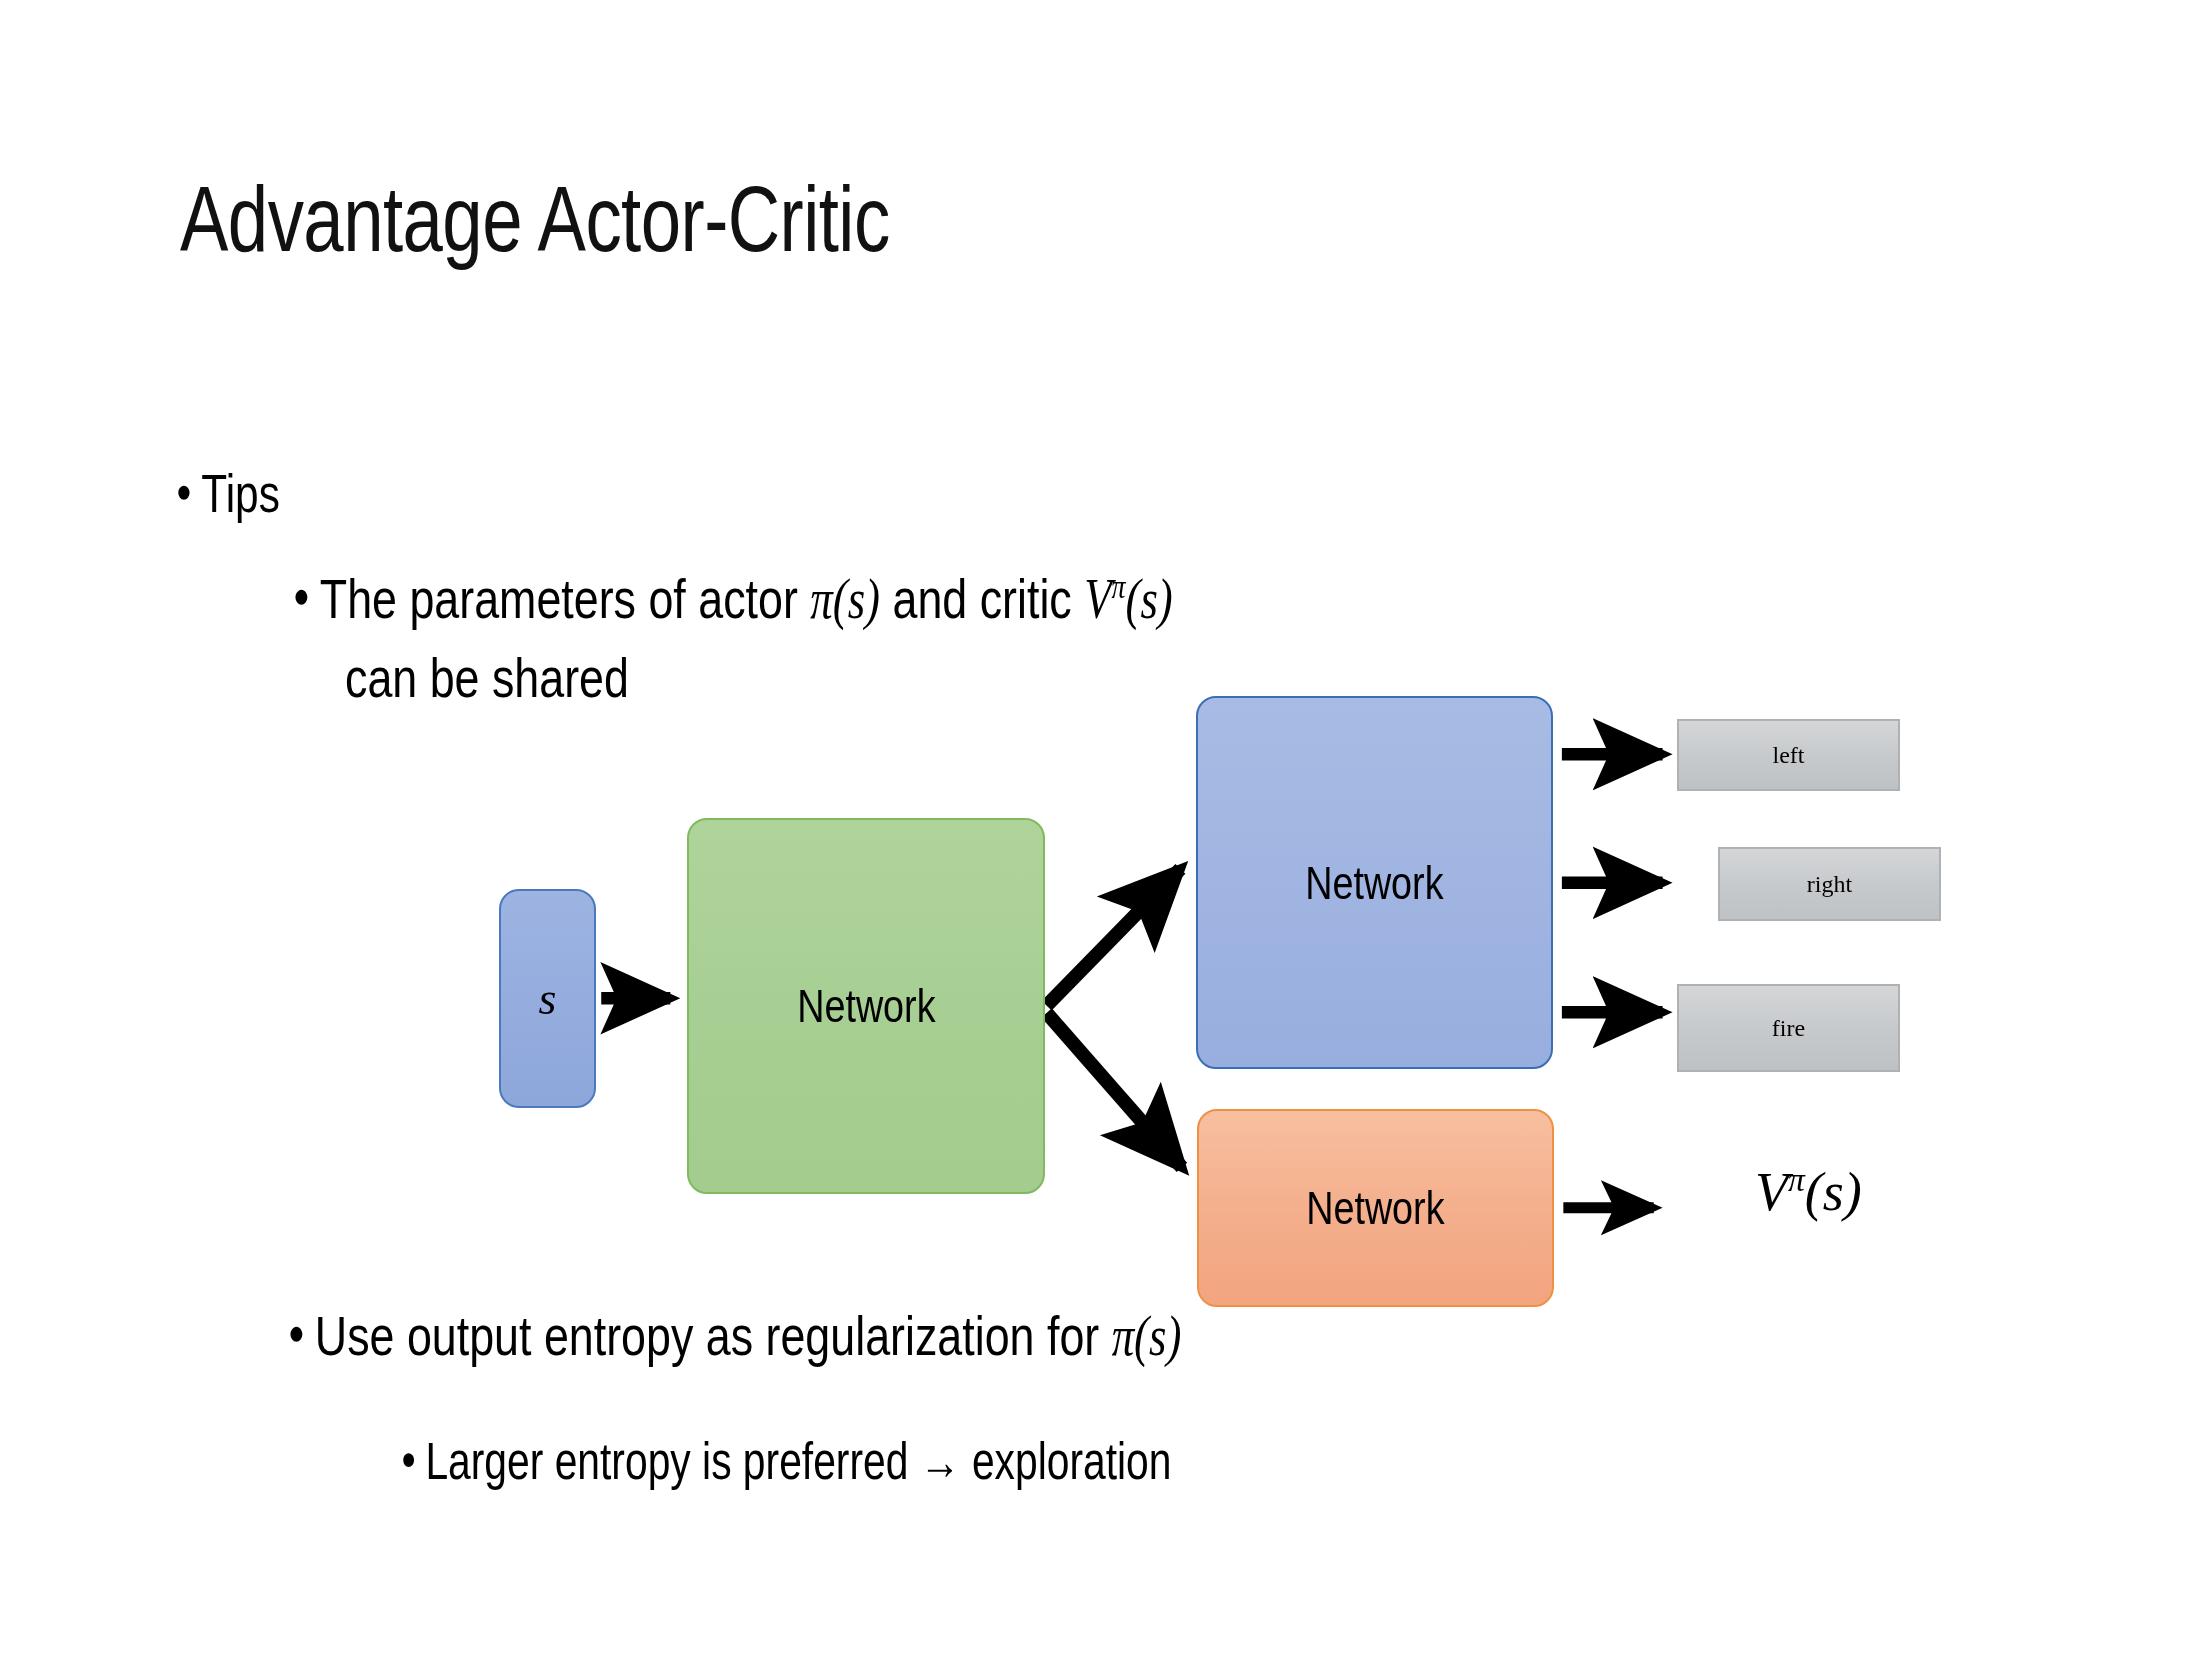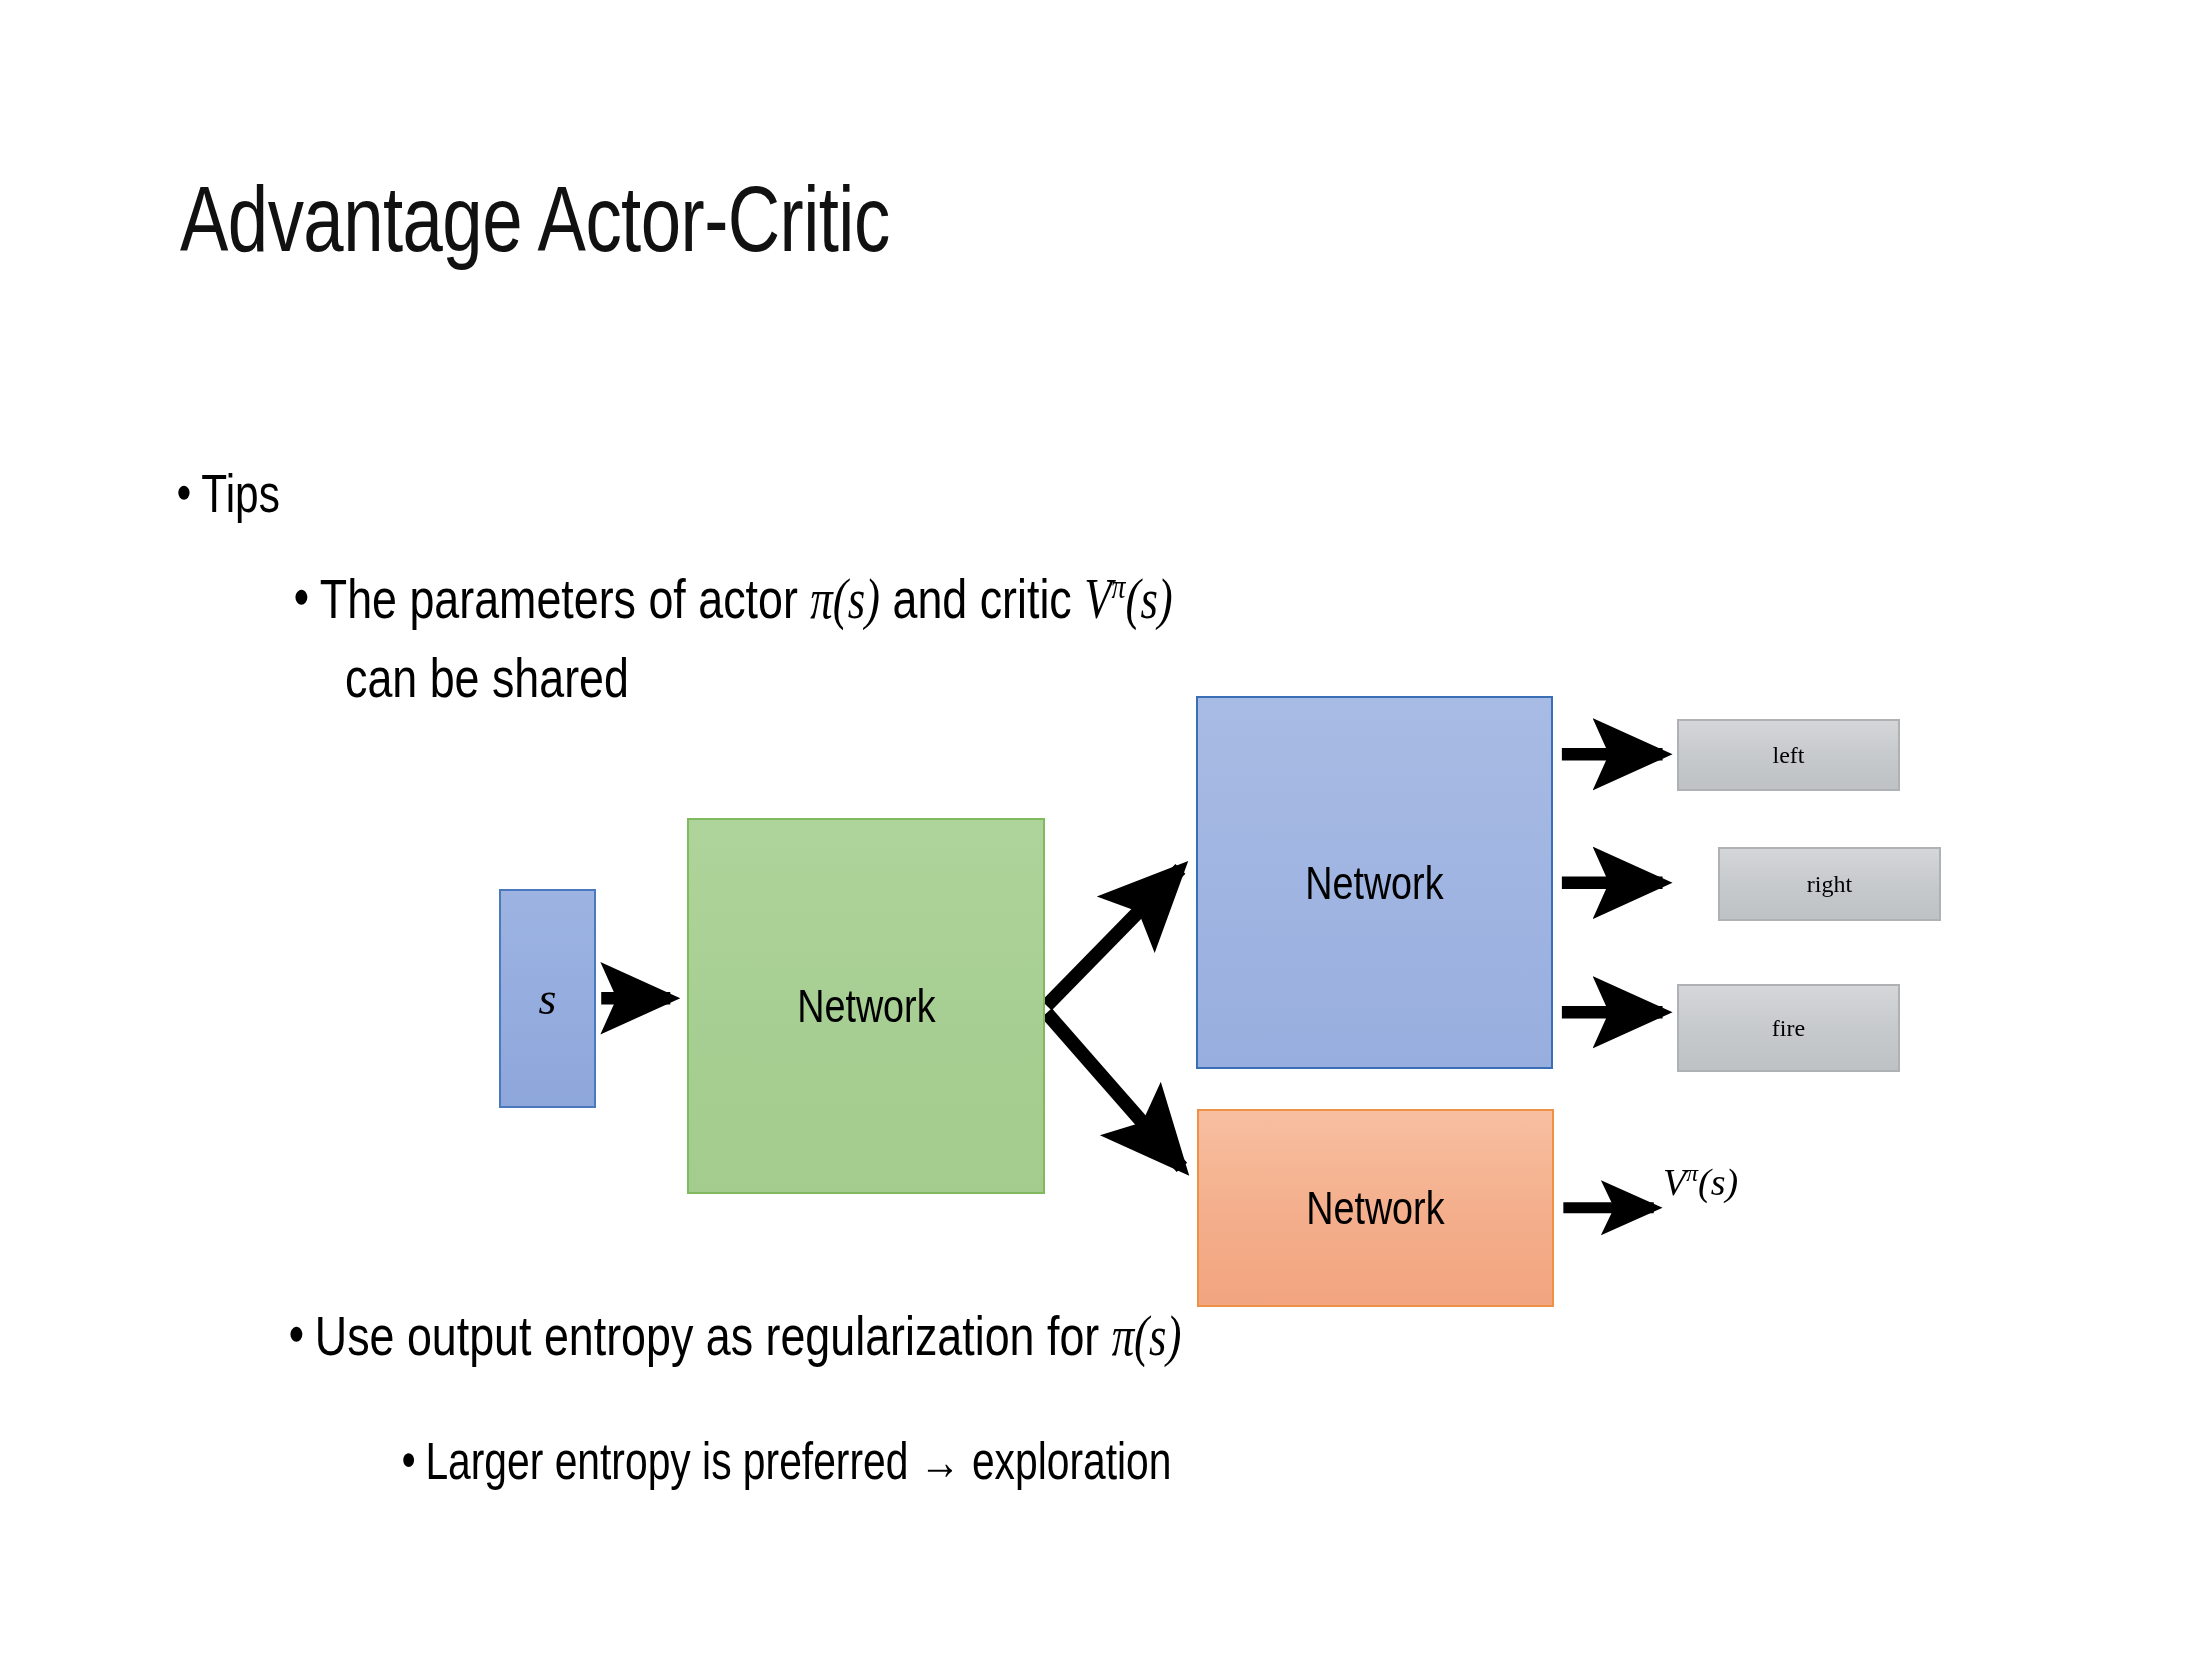--- a/index.html
+++ b/index.html
@@ -90,20 +90,21 @@
     pointer-events: none;
   }
   #diagram > * { pointer-events: auto; }
 
   .node {
     position: absolute;
     box-sizing: border-box;
     display: flex;
     align-items: center;
     justify-content: center;
+    border-radius: 20px;
   }
   .node-label {
     font-size: 46px;
     transform: scaleX(0.82);
     color: #000;
     white-space: nowrap;
   }
 
   #node-state {
     left: 499px; top: 889px;
@@ -152,22 +153,22 @@
     font-family: "Liberation Serif", serif;
     font-size: 24px;
     color: #000;
   }
   #out-left  { left: 1677px; top: 719px;  width: 223px; height: 72px; }
   #out-right { left: 1718px; top: 847px; width: 223px; height: 74px; }
   #out-fire  { left: 1677px; top: 984px; width: 223px; height: 88px; }
 
   #critic-output {
     position: absolute;
-    left: 1663px; top: 1160px;
-    font-size: 38px;
+    left: 1755px; top: 1160px;
+    font-size: 54px;
     white-space: nowrap;
     text-align: right;
   }
 
   svg#arrows {
     position: absolute;
     left: 0; top: 0;
     width: 2205px; height: 1654px;
   }
 </style>

